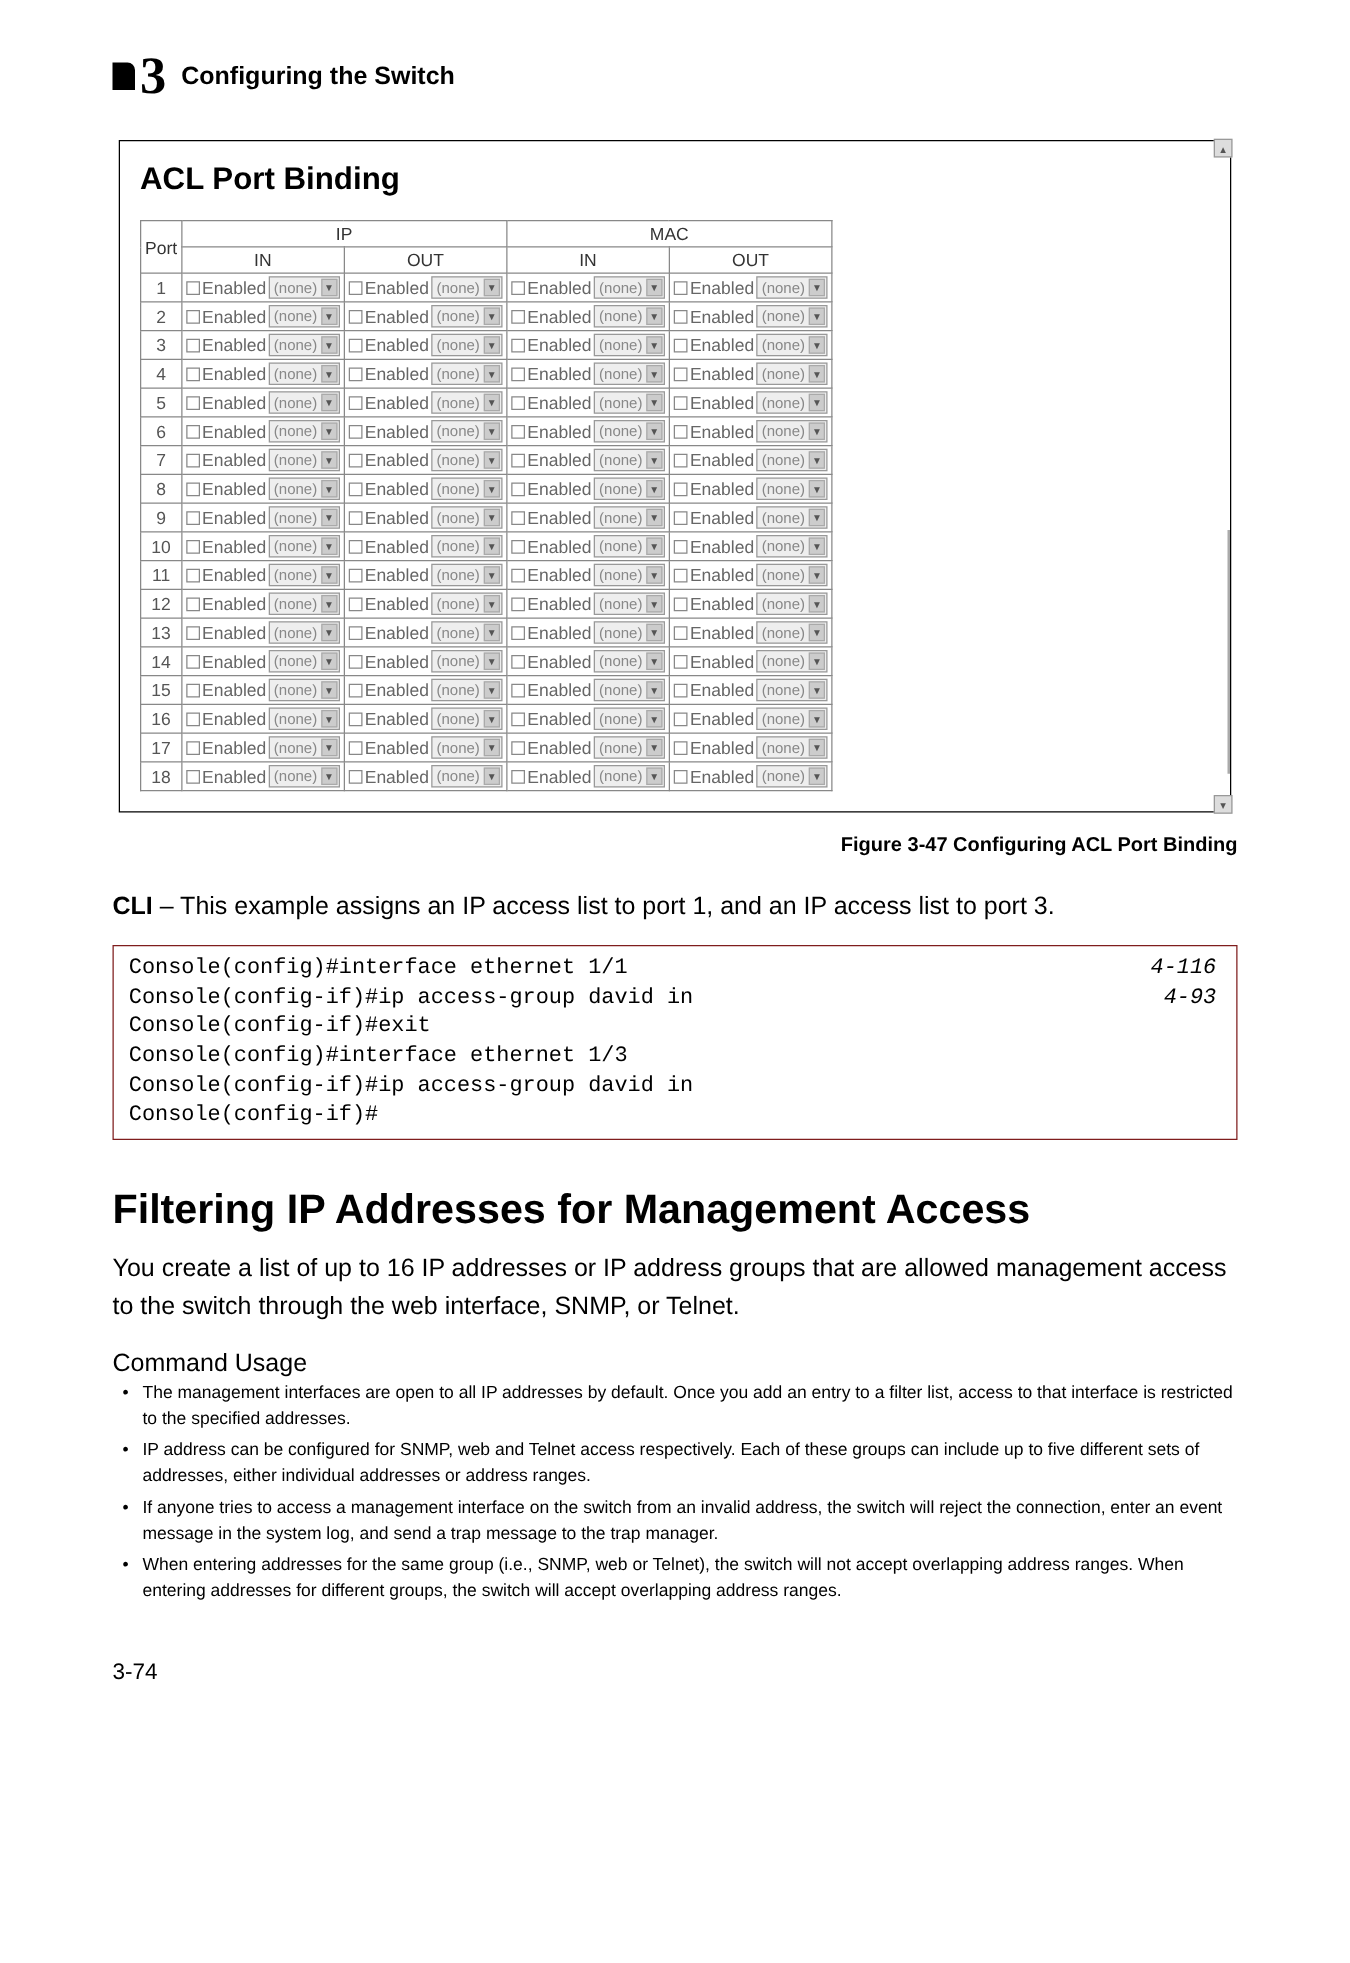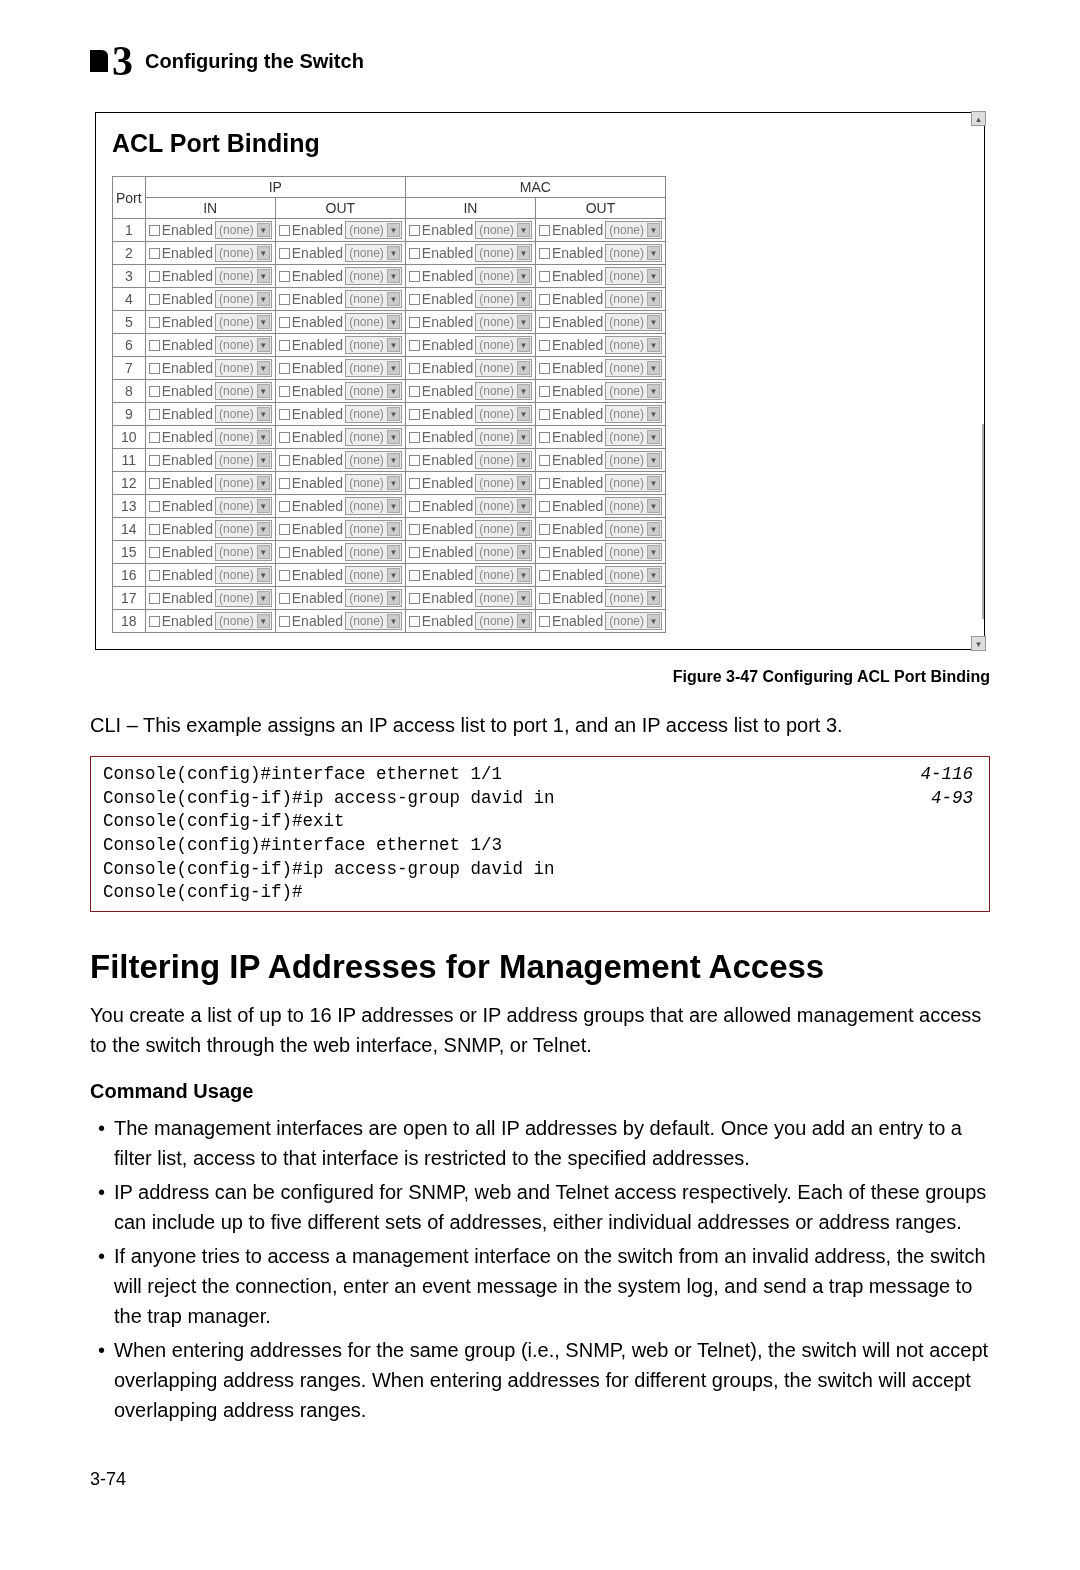--- a/index.html
+++ b/index.html
@@ -155,21 +155,21 @@
       font-size: 16px;
       font-weight: bold;
       margin-bottom: 24px;
     }
     .cli-intro {
       font-size: 20px;
       line-height: 1.5;
       margin-bottom: 16px;
     }
     .cli-intro .bold {
-      font-weight: normal;
+      font-weight: bold;
     }
     .cli-box {
       border: 1px solid #7f1d1d;
       padding: 6px 12px;
       font-family: 'Courier New', monospace;
       font-size: 17.5px;
       line-height: 1.35;
       margin-bottom: 36px;
       white-space: pre;
     }
@@ -186,26 +186,25 @@
       font-weight: bold;
       margin-bottom: 14px;
     }
     .section-intro {
       font-size: 20px;
       line-height: 1.5;
       margin-bottom: 20px;
     }
     .subheading {
       font-size: 20px;
-      font-weight: bold;
-      margin-bottom: 10px;
+      font-weight: normal;
     }
     .bullet-list {
       list-style: none;
-      font-size: 20px;
+      font-size: 14px;
       line-height: 1.5;
     }
     .bullet-list li {
       position: relative;
       padding-left: 24px;
       margin-bottom: 4px;
     }
     .bullet-list li::before {
       content: "•";
       position: absolute;

